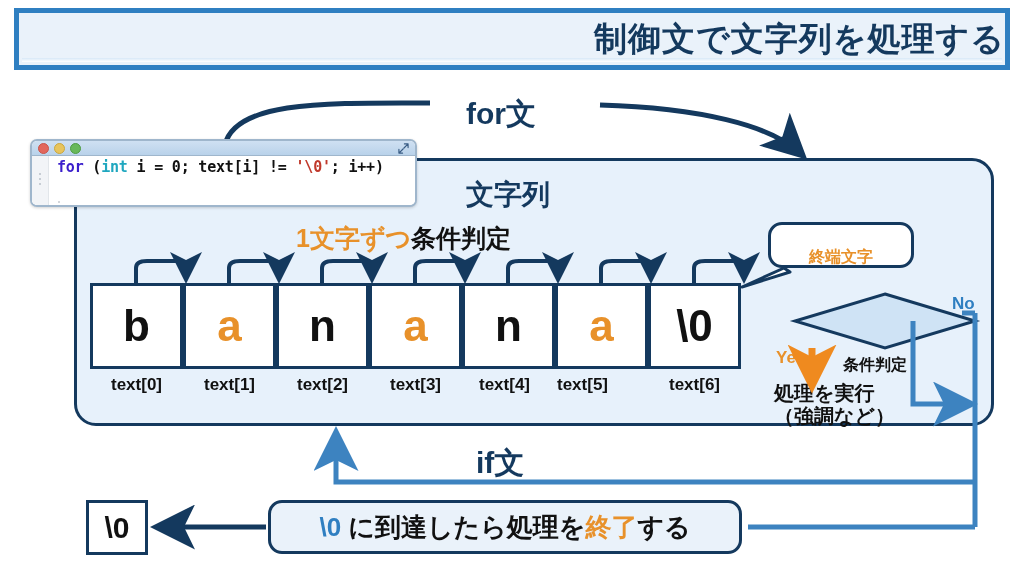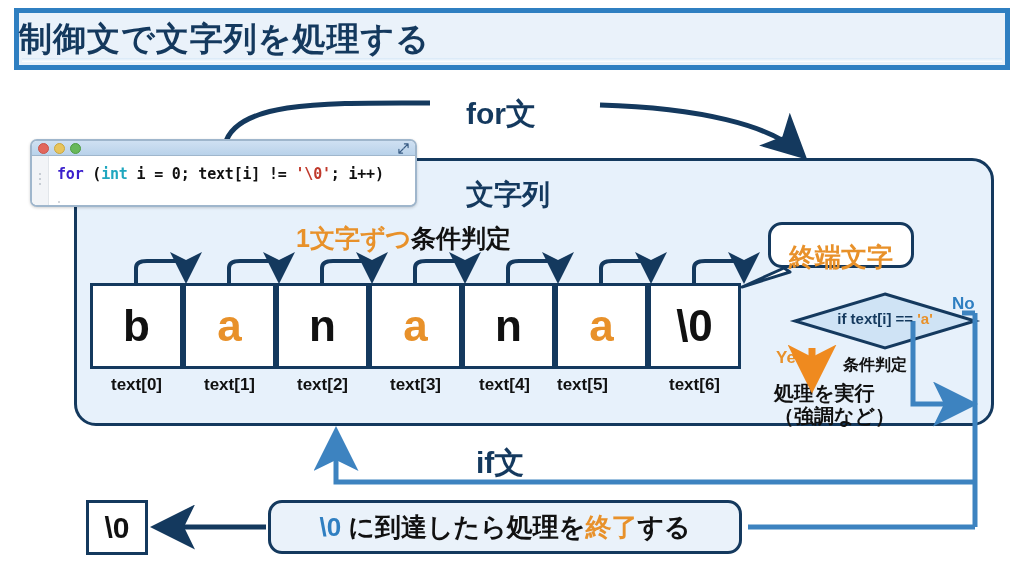--- a/index.html
+++ b/index.html
@@ -10,21 +10,21 @@
     position:relative;
   }
   #stage{position:absolute;left:0;top:0;width:1024px;height:572px;}
 
   
   .title-banner{
     position:absolute;left:14px;top:8px;width:996px;height:62px;
     background:#eaf2fa;
     border:5px solid #2f7fc1;
     box-sizing:border-box;
-    display:flex;align-items:center;justify-content:flex-start;
+    display:flex;align-items:center;justify-content:flex-end;
   }
   .title-banner .shine{
     position:absolute;left:3px;right:3px;bottom:3px;height:4px;
     background:linear-gradient(to bottom,#d7e8f7,#ffffff);
   }
   .title-text{
     font-size:33px;font-weight:bold;color:#14395e;letter-spacing:1px;
     position:relative;z-index:2;
   }
 
@@ -67,21 +67,21 @@
     display:flex;
   }
   .gutter{
     width:16px;background:#f2f4f7;border-right:1px solid #e2e6ea;
     display:flex;flex-direction:column;align-items:center;padding-top:17px;gap:3px;
   }
   .gutter i{display:block;width:2px;height:2px;background:#b9c1c9;border-radius:50%;}
   .code-line{
     font-family:"DejaVu Sans Mono","Liberation Mono",monospace;
     font-size:15px;font-weight:bold;white-space:pre;
-    padding:9px 0 0 8px;letter-spacing:-.2px;
+    padding:2px 0 0 8px;letter-spacing:-.2px;
   }
   .k-for{color:#3b1fcc;}
   .k-type{color:#1fa7bf;}
   .k-plain{color:#111111;}
   .k-str{color:#c0392b;}
   .code-dot2{position:absolute;left:26px;bottom:4px;width:2px;height:2px;background:#c4c9cf;border-radius:50%;}
 
   
   .lbl-moji{
     position:absolute;left:466px;top:176px;font-size:28px;font-weight:bold;color:#14395e;text-align:right;
@@ -115,21 +115,21 @@
     font-size:17px;font-weight:bold;color:#111111;
   }
 
   
   .callout{
     position:absolute;left:768px;top:222px;width:146px;height:46px;
     background:#ffffff;border:3px solid #14395e;border-radius:14px;
     display:flex;align-items:center;justify-content:center;
     box-sizing:border-box;z-index:7;
   }
-  .callout span{font-size:26px;font-weight:bold;color:#e8912a;margin-top:24px;}
+  .callout span{font-size:16px;font-weight:bold;color:#e8912a;margin-top:24px;}
 
   
   .diamond-label{
     position:absolute;left:800px;top:310px;width:170px;text-align:center;
     font-size:15px;font-weight:bold;color:#14395e;z-index:5;white-space:nowrap;
   }
   .diamond-label .org{color:#e8912a;}
   .lbl-no{
     position:absolute;left:952px;top:294px;font-size:17px;font-weight:bold;color:#2f7fc1;
   }
@@ -286,21 +286,20 @@
     <path d="M975,321 L975,321" stroke="#3d83c0" stroke-width="5" fill="none"></path>
     <path d="M962,313 L975,313" stroke="#3d83c0" stroke-width="5" fill="none"></path>
     <path d="M913,321 L913,404 L968,404" stroke="#3d83c0" stroke-width="5" fill="none" marker-end="url(#ah-blue)"></path>
     <path d="M975,313 L975,404" stroke="#3d83c0" stroke-width="5" fill="none"></path>
   </svg>
 
   <div class="callout">
     <span>終端文字</span>
   </div>
 
-  <div class="diamond-label"><span>if text[i] == </span><span class="org">'a'</span></div>
   <div class="lbl-no">No</div>
   <div class="lbl-yes">Yes</div>
   <div class="lbl-jouken">条件判定</div>
   <div class="lbl-shori">
     <div>処理を実行</div>
     <div>（強調など）</div>
   </div>
 
   <div class="nul-box">
     <span>\0</span>

